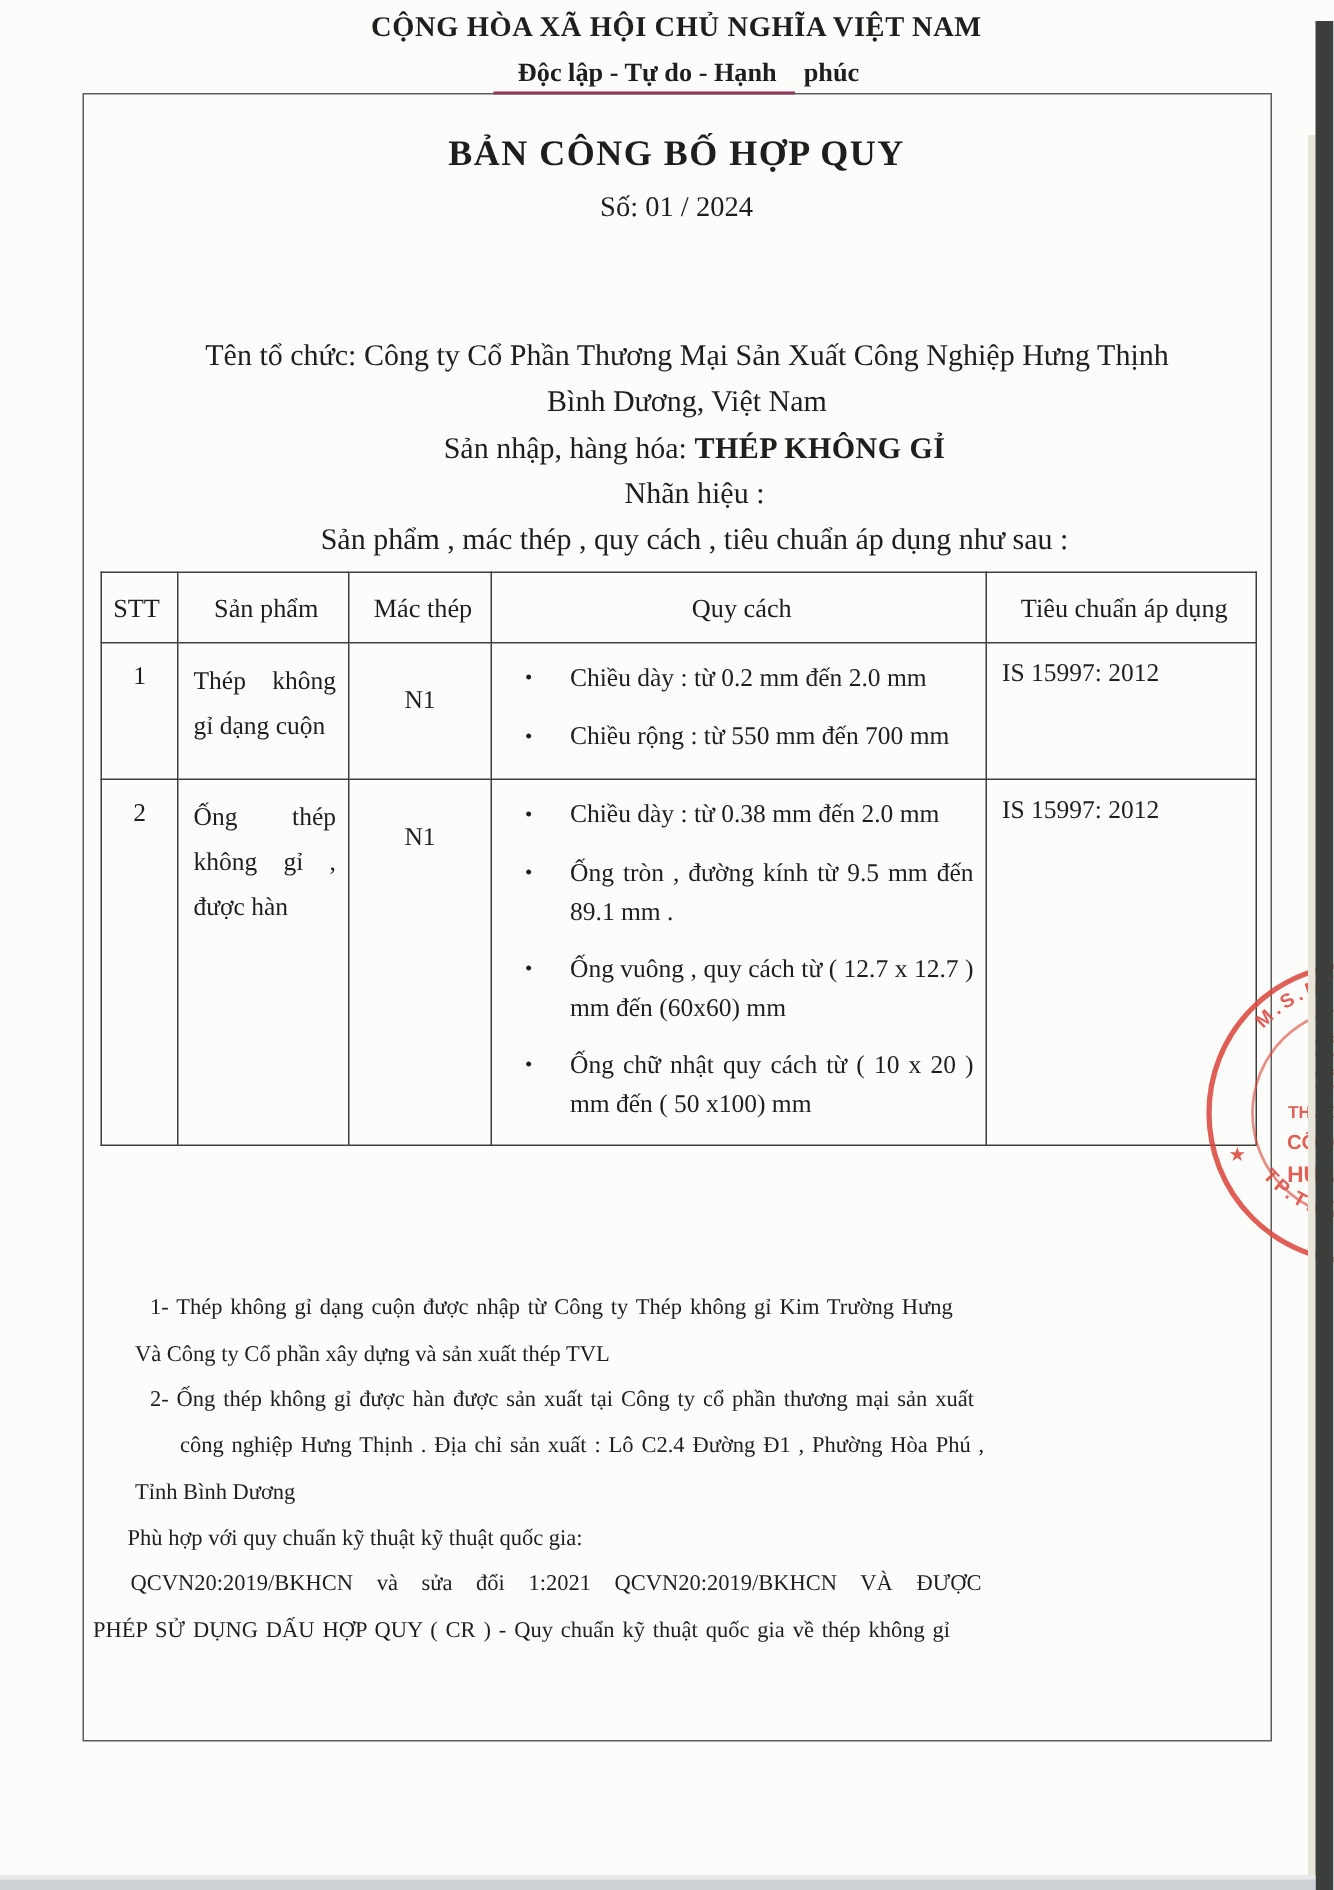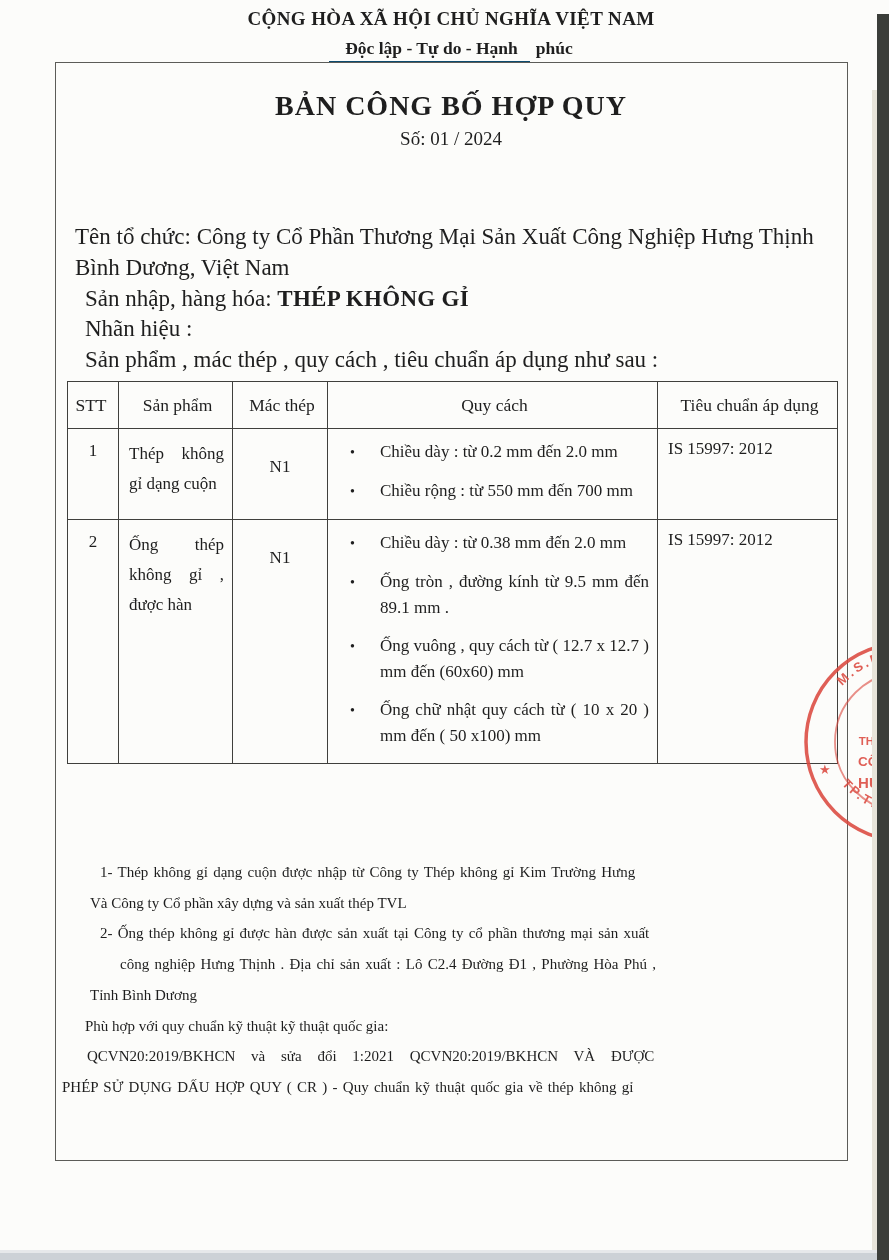--- a/index.html
+++ b/index.html
@@ -14,26 +14,26 @@
   }
   
   .edge-right{position:absolute;right:0;top:14px;bottom:0;width:12px;background:#3b3e3a;z-index:9;}
   .edge-sliver{position:absolute;right:12px;top:90px;bottom:0;width:5px;background:#e7e4da;z-index:9;}
   .edge-bottom{position:absolute;left:0;right:12px;bottom:0;height:7px;background:#ccd1d6;z-index:9;}
   .edge-bottom-soft{position:absolute;left:0;right:12px;bottom:7px;height:3px;background:#e6e8ea;z-index:9;}
 
   .centered{position:absolute;left:0;right:0;text-align:center;}
   .nation{top:8px;font-size:19px;font-weight:bold;letter-spacing:.4px;}
   .motto{top:38px;font-size:17.5px;font-weight:bold;}
-  .motto .u{display:inline-block;border-bottom:2px solid #0c4a6e;padding:0 12px 2px 16px;}
+  .motto .u{display:inline-block;border-bottom:2px solid #be185d;padding:0 12px 2px 16px;}
   .motto .rest{margin-left:6px;}
-  .doc-title{top:90px;font-size:28px;font-weight:bold;letter-spacing:1px;}
+  .doc-title{top:90px;font-size:24px;font-weight:bold;letter-spacing:1px;}
   .doc-number{top:128px;font-size:19px;}
 
-  .info{position:absolute;top:160px;left:20px;right:6px;font-size:23px;line-height:30.8px;}
+  .info{position:absolute;top:160px;left:20px;right:6px;font-size:20px;line-height:30.8px;text-align:center;}
   .info .ind10{margin-left:10px;}
   .info .ws2{word-spacing:3px;}
   .info b{letter-spacing:.3px;}
 
   table.spec{
     position:absolute;left:12px;top:381px;width:770px;table-layout:fixed;
     border-collapse:collapse;font-size:17px;z-index:2;
   }
   table.spec col.c1{width:51px;}  table.spec col.c2{width:114px;}
   table.spec col.c3{width:95px;}  table.spec col.c4{width:330px;}

